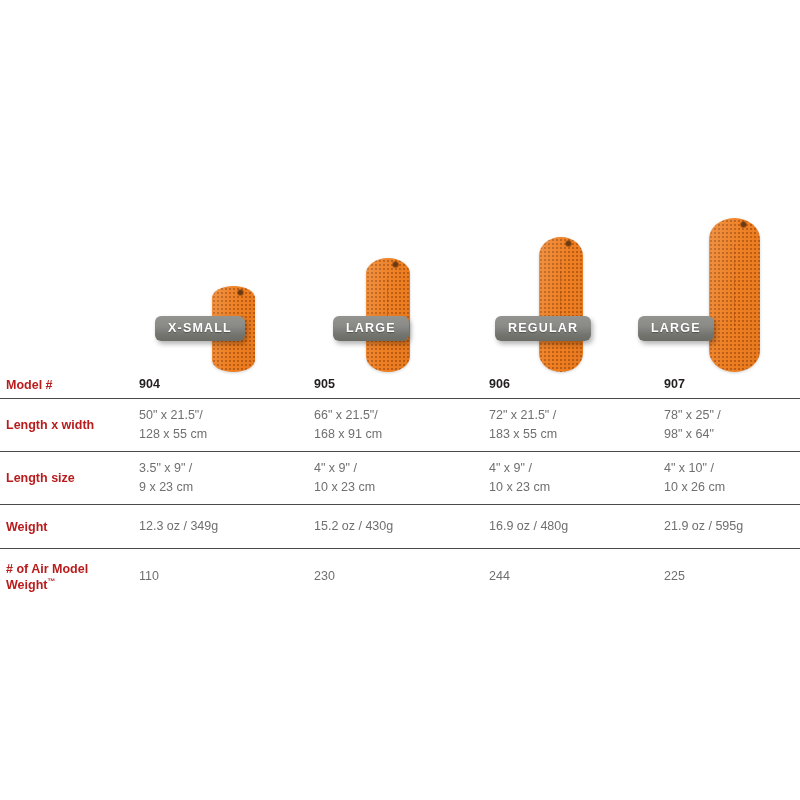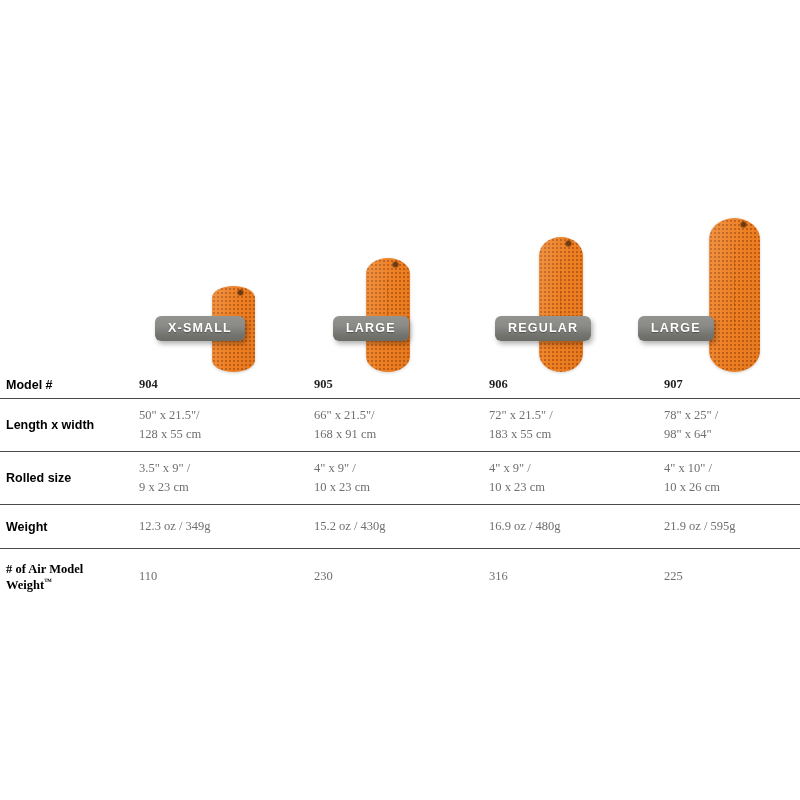--- a/index.html
+++ b/index.html
@@ -102,42 +102,42 @@
   }
   #spec-table td {
     vertical-align: middle;
     padding: 0;
   }
   .row-label {
     width: 133px;
     padding-left: 6px !important;
     font-size: 12.5px;
     font-weight: bold;
-    color: #000000;
+    color: #b91c1c;
     line-height: 1.28;
   }
   .row-value {
     width: 167px;
     font-size: 12.5px;
     color: #6f6f6f;
     line-height: 1.55;
     padding-right: 8px !important;
   }
   .row-value.model {
     font-weight: bold;
     color: #231f20;
   }
   tr.ruled td {
     border-top: 1.4px solid #4a4a4a;
   }
   tr.h-model td  { height: 26px; }
   tr.h-two td    { height: 52px; }
   tr.h-one td    { height: 43px; }
   tr.h-cells td  { height: 56px; }
-  .val-line { display: block; font-family: Liberation Serif, serif; }
+  .val-line { display: block; }
   .tm { font-size: 8px; vertical-align: super; }
 </style>
 </head>
 <body>
 
 <div id="illustration">
     <div class="pad" style="left: 212px; top: 286px; width: 43px; height: 86px;">
       <div class="pad-body"></div>
       <div class="pad-sheen"></div>
       <div class="pad-valve" style="left: 26px; top: 4px;"></div>
@@ -199,21 +199,21 @@
         <span class="val-line">72" x 21.5" /</span>
         <span class="val-line">183 x 55 cm</span>
       </td>
       <td class="row-value">
         <span class="val-line">78" x 25" /</span>
         <span class="val-line">98" x 64"</span>
       </td>
     </tr>
 
     <tr class="h-two ruled">
-      <td class="row-label">Rolled size</td>
+      <td class="row-label">Length size</td>
       <td class="row-value">
         <span class="val-line">3.5" x 9" /</span>
         <span class="val-line">9 x 23 cm</span>
       </td>
       <td class="row-value">
         <span class="val-line">4" x 9" /</span>
         <span class="val-line">10 x 23 cm</span>
       </td>
       <td class="row-value">
         <span class="val-line">4" x 9" /</span>
@@ -246,21 +246,21 @@
         <span class="val-line"># of Air Model</span>
         <span class="val-line"><span>Weight</span><span class="tm">™</span></span>
       </td>
       <td class="row-value">
         <span class="val-line">110</span>
       </td>
       <td class="row-value">
         <span class="val-line">230</span>
       </td>
       <td class="row-value">
-        <span class="val-line">316</span>
+        <span class="val-line">244</span>
       </td>
       <td class="row-value">
         <span class="val-line">225</span>
       </td>
     </tr>
 
   </tbody>
 </table>
 
 </body></html>

